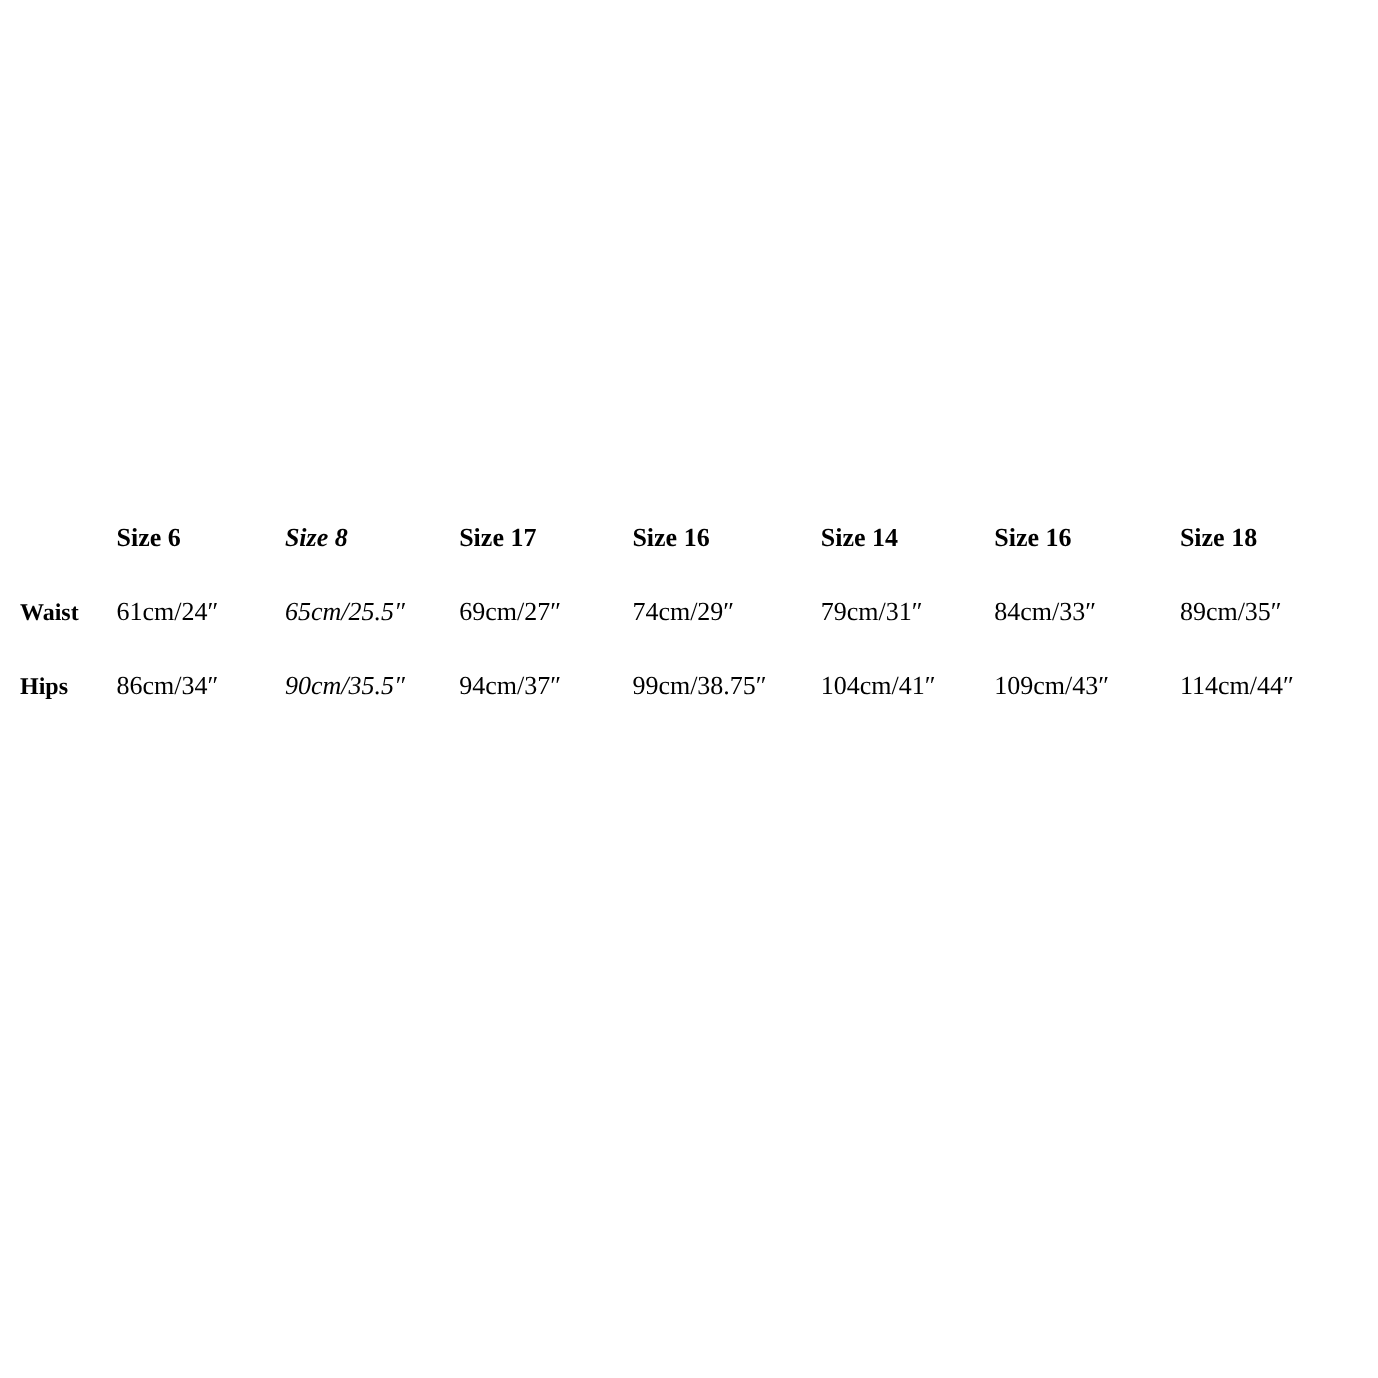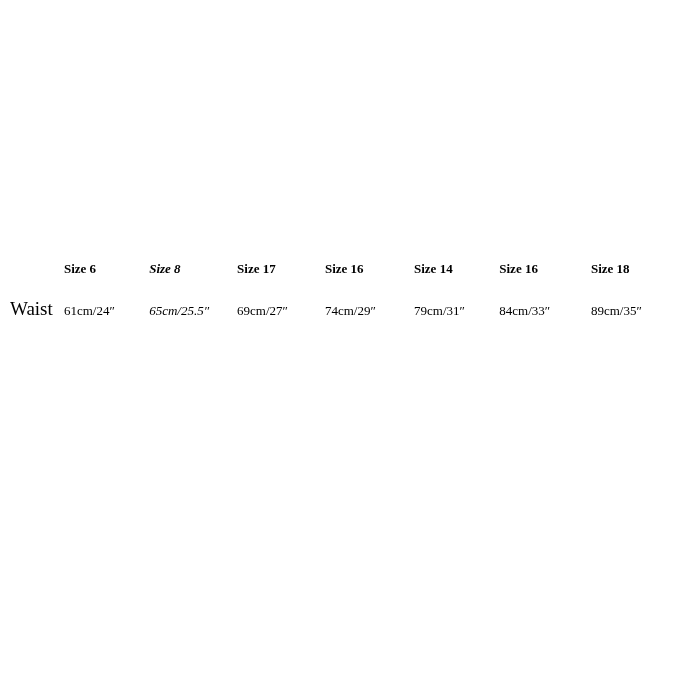--- a/index.html
+++ b/index.html
@@ -52,22 +52,22 @@
   .size-table thead th {
     font-weight: bold;
     font-size: 13px;
     height: 37px;
     padding-right: 12px;
   }
   .size-table thead th.corner {
     width: 46px;
   }
   .size-table tbody th.rowhead {
-    font-weight: normal;
-    font-size: 19px;
+    font-weight: bold;
+    font-size: 12px;
     padding-right: 4px;
     height: 37px;
     margin-left: 44px;
   }
   .size-table tbody td {
     height: 37px;
     padding-right: 12px;
     font-size: 13px;
   }
   
@@ -104,17 +104,27 @@
         <tr>
           <th class="rowhead col-0">Waist</th>
           <td class="col-1">61cm/24″</td>
           <td class="col-2">65cm/25.5″</td>
           <td class="col-3">69cm/27″</td>
           <td class="col-4">74cm/29″</td>
           <td class="col-5">79cm/31″</td>
           <td class="col-6">84cm/33″</td>
           <td class="col-7">89cm/35″</td>
         </tr>
+        <tr>
+          <th class="rowhead col-0">Hips</th>
+          <td class="col-1">86cm/34″</td>
+          <td class="col-2">90cm/35.5″</td>
+          <td class="col-3">94cm/37″</td>
+          <td class="col-4">99cm/38.75″</td>
+          <td class="col-5">104cm/41″</td>
+          <td class="col-6">109cm/43″</td>
+          <td class="col-7">114cm/44″</td>
+        </tr>
       </tbody>
     </table>
 
   </div>
 </div>
 
 </body></html>

